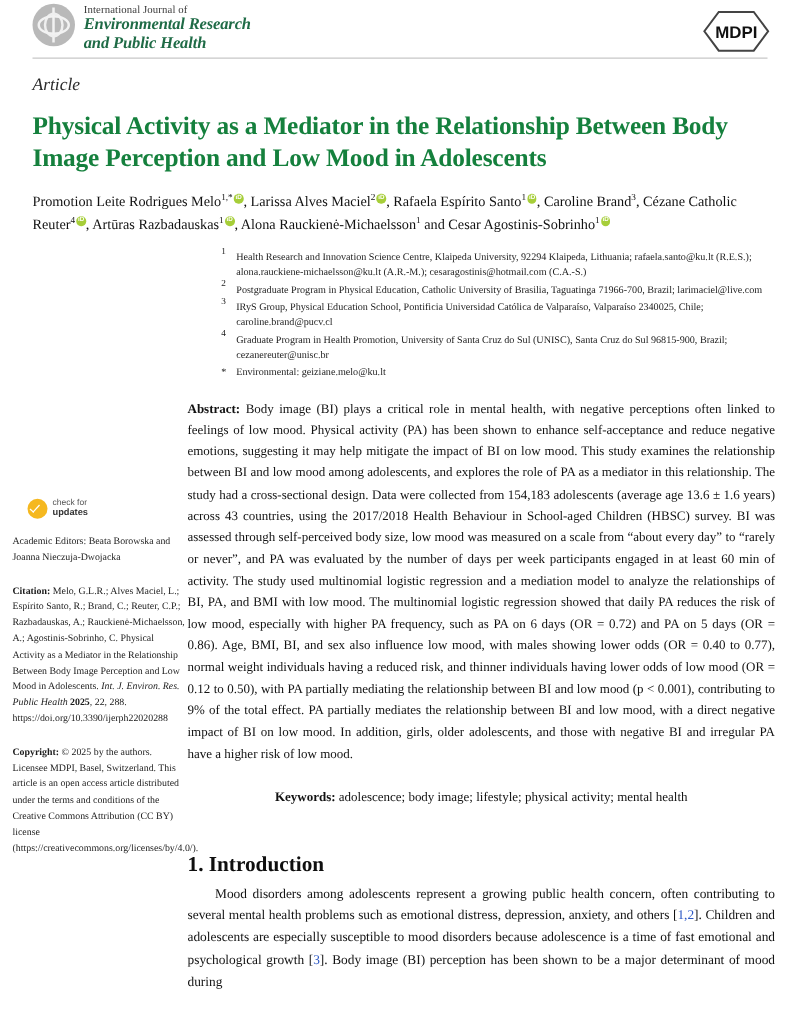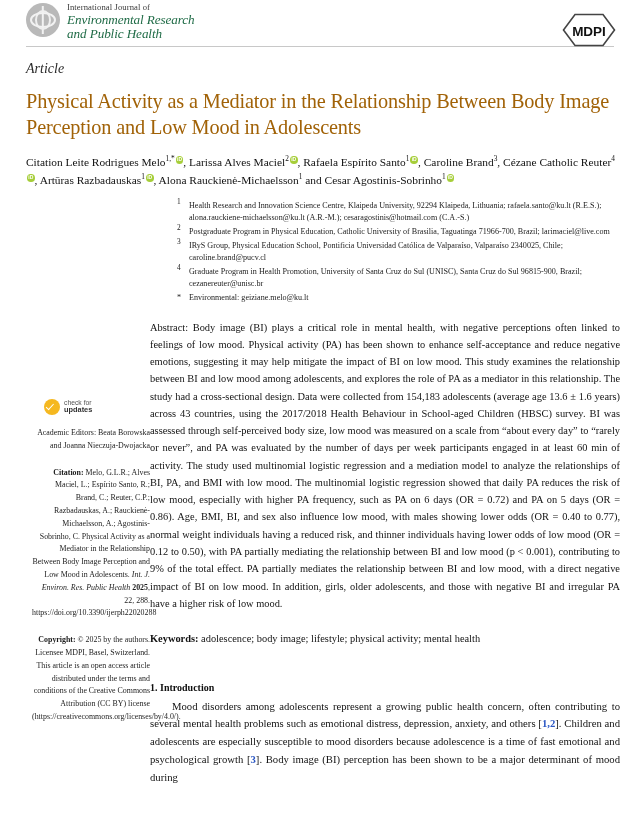--- a/index.html
+++ b/index.html
@@ -12,21 +12,21 @@
     height: 825px;
     font-family: "Liberation Serif", "DejaVu Serif", serif;
     color: #1a1a1a;
     overflow: hidden;
     position: relative;
   }
 
   
   .masthead {
     display: flex;
-    align-items: center;
+    align-items: flex-end;
     justify-content: space-between;
     padding: 3px 24px 0 26px;
     height: 42px;
     box-sizing: border-box;
   }
   .journal-brand {
     display: flex;
     align-items: flex-start;
     gap: 7px;
   }
@@ -74,21 +74,21 @@
     line-height: 1.12;
     padding-top: 0px;
   }
   .journal-line1 {
     font-size: 8.6px;
     color: #3a3a3a;
     letter-spacing: .1px;
   }
   .journal-line2, .journal-line3 {
     font-size: 13.2px;
-    font-weight: normal;
+    font-weight: bold;
     font-style: italic;
     color: #1f6b46;
     letter-spacing: -.1px;
   }
   .mdpi-logo {
     width: 54px;
     height: 34px;
     position: relative;
     flex: none;
     margin-top: 14px;
@@ -104,24 +104,24 @@
   
   .article-kind {
     margin: 14px 0 12px 26px;
     font-size: 14px;
     font-style: italic;
     color: #2b2b2b;
   }
   .paper-title {
     margin: 5px 24px 0 26px;
     font-size: 20.3px;
-    font-weight: normal;
+    font-weight: bold;
     line-height: 1.26;
     letter-spacing: -.15px;
-    color: #a16207;
+    color: #15803d;
   }
   .authors {
     margin: 13px 24px 0 26px;
     font-size: 11.4px;
     line-height: 1.58;
     color: #111;
   }
   sup { font-size: 7.4px; vertical-align: super; line-height: 0; }
 
   .orcid {
@@ -172,60 +172,61 @@
   .aff-text { flex: 1; }
 
   
   .body-zone {
     display: flex;
     margin-top: 14px;
   }
   .sidebar {
     width: 150px;
     flex: none;
-    padding-left: 32px;
+    padding-left: 10px;
     box-sizing: border-box;
   }
   .maincol {
     flex: 1;
     padding-right: 20px;
     padding-left: 0px;
     box-sizing: border-box;
   }
 
   
   .abstract {
     font-size: 10.4px;
     line-height: 1.66;
     text-align: justify;
     color: #121212;
     margin: 0;
   }
-  .abstract b { font-weight: normal; }
+  .abstract b { font-weight: bold; }
   .keywords {
     font-size: 10.4px;
     line-height: 1.6;
     margin-top: 19px;
     color: #121212;
+    text-align: center;
   }
   .section-head {
-    font-size: 10px;
+    font-size: 17px;
     font-weight: bold;
     margin-top: 34px;
     color: #0f0f0f;
   }
   .body-para {
     font-size: 10.7px;
     line-height: 1.66;
     text-align: justify;
     text-indent: 22px;
     margin-top: 5px;
     color: #121212;
   }
-  .cite { color: #2b57c4; font-weight: bold; }
+  .cite { color: #2b57c4; }
 
   
   .cfu-badge {
     display: flex;
     align-items: center;
     gap: 4px;
     margin-top: 80px;
     margin-left: 12px;
   }
   .cfu-circle {
@@ -253,21 +254,20 @@
     line-height: 1.16;
   }
   .cfu-line1 { font-size: 6.8px; color: #555; }
   .cfu-line2 { font-size: 7.4px; font-weight: bold; color: #333; }
 
   .side-block {
     font-size: 7.9px;
     line-height: 1.62;
     color: #1c1c1c;
     margin-top: 12px;
-    text-align: right;
   }
   .side-block.tight { margin-top: 9px; }
   .side-block b { font-weight: bold; }
   .side-block .journal-ital { font-style: italic; }
   .side-gap { margin-top: 14px; }
 </style>
 </head>
 <body>
 
 <div class="masthead">
@@ -287,21 +287,21 @@
       <text x="27" y="22.5" text-anchor="middle" font-family="Liberation Sans, sans-serif" font-size="13.5" font-weight="bold" fill="#111">MDPI</text>
     </svg>
   </div>
 </div>
 <hr class="rule">
 
 <div class="article-kind">Article</div>
 <div class="paper-title">Physical Activity as a Mediator in the Relationship Between Body Image Perception and Low Mood in Adolescents</div>
 
 <div class="authors">
-  <span>Citation Leite Rodrigues Melo</span><sup>1,*</sup><span class="orcid"></span>,
+  <span>Promotion Leite Rodrigues Melo</span><sup>1,*</sup><span class="orcid"></span>,
   <span>Larissa Alves Maciel</span><sup>2</sup><span class="orcid"></span>,
   <span>Rafaela Espírito Santo</span><sup>1</sup><span class="orcid"></span>,
   <span>Caroline Brand</span><sup>3</sup>,
   <span>Cézane Catholic Reuter</span><sup>4</sup><span class="orcid"></span>,
   <span>Artūras Razbadauskas</span><sup>1</sup><span class="orcid"></span>,
   <span>Alona Rauckienė-Michaelsson</span><sup>1</sup>
   <span>and </span><span>Cesar Agostinis-Sobrinho</span><sup>1</sup><span class="orcid"></span>
 </div>
 
 <div class="affiliations">

